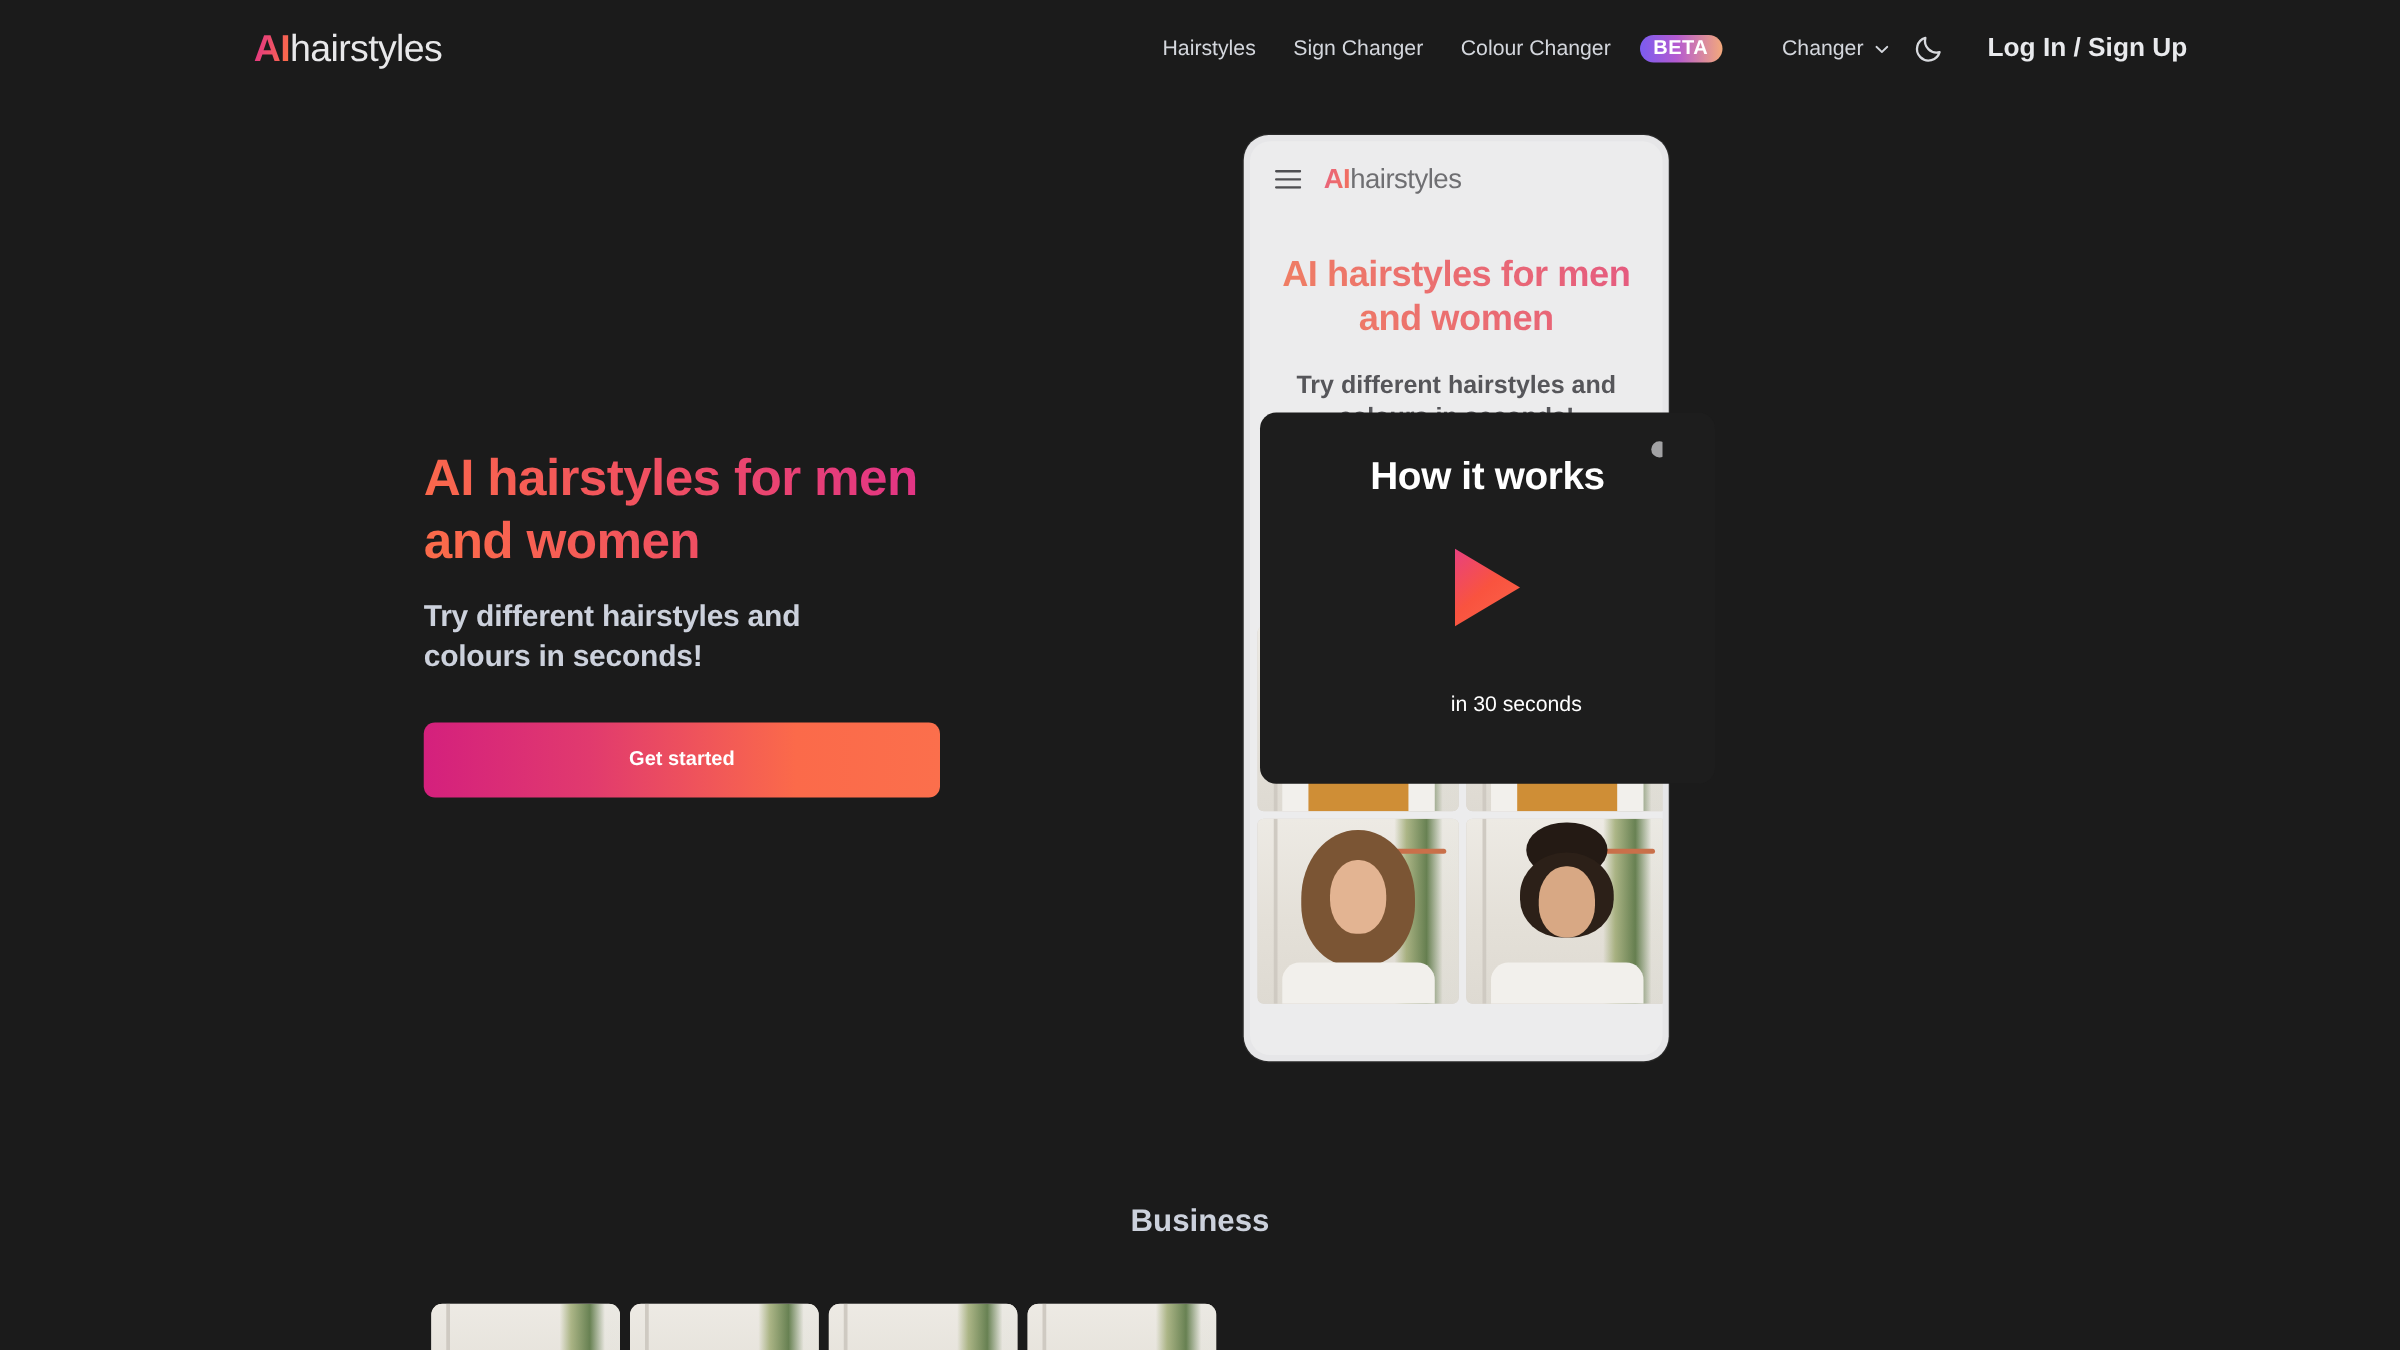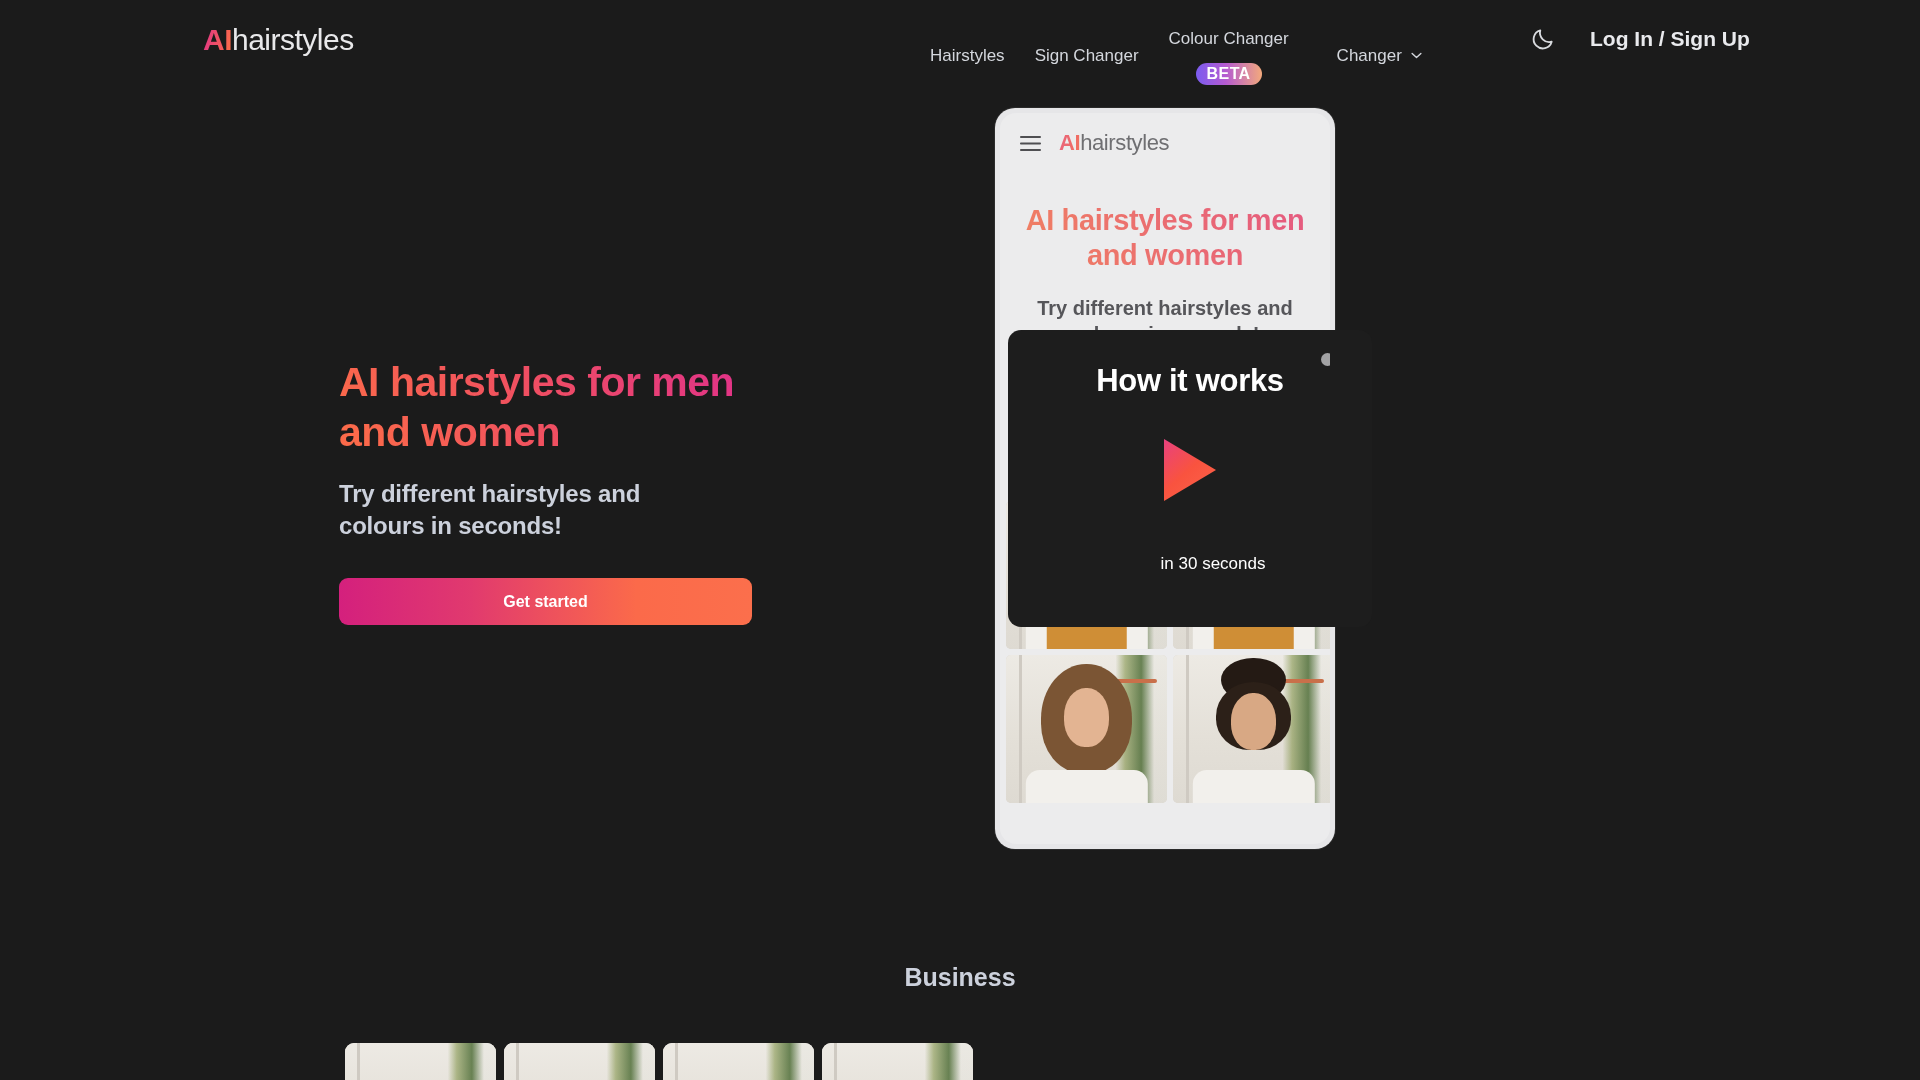--- a/index.html
+++ b/index.html
@@ -31,21 +31,21 @@
     font-weight: 800;
   }
   .logo .rest { color: #e8e8ea; font-weight: 400; }
 
   .nav {
     position: absolute; left: 930px; top: 26px;
     display: flex; align-items: center; gap: 30px;
     font-size: 17px; color: #d4d7dd;
   }
   .nav-item { cursor: pointer; white-space: nowrap; line-height: 26px; }
-  .nav-group { display: flex; align-items: center; gap: 11px; flex-direction: column; }
+  .nav-group { display: flex; align-items: center; gap: 23px; }
   .beta-badge {
     display: inline-flex; align-items: center; justify-content: center;
     height: 22px; padding: 0 11px; border-radius: 11px;
     font-size: 16px; font-weight: 700; color: #ffffff; letter-spacing: 0.4px;
     background: linear-gradient(90deg, #7b5cf0 0%, #b55bd0 45%, #f3a97c 100%);
   }
   .biz { display: flex; align-items: center; gap: 9px; cursor: pointer; }
   .chev { width: 11px; height: 7px; display: block; }
   .moon-btn {
     position: absolute; left: 1530px; top: 26px;
@@ -68,21 +68,21 @@
     -webkit-text-fill-color: transparent; color: #ef4e63;
   }
   .hero-sub {
     position: absolute; left: 339px; top: 478px;
     width: 360px;
     font-size: 24px; font-weight: 700; line-height: 1.35;
     color: #ccd1dc; letter-spacing: -0.2px;
   }
   .cta {
     position: absolute; left: 339px; top: 578px;
-    width: 413px; height: 47px;
+    width: 413px; height: 60px;
     border: 0; border-radius: 9px; cursor: pointer;
     background: linear-gradient(90deg, #d4207d 0%, #e13a6e 32%, #fb6a4a 72%, #fb6f4c 100%);
     color: #ffffff; font-size: 16px; font-weight: 700;
     font-family: "Liberation Sans", sans-serif;
     display: flex; align-items: center; justify-content: center;
   }
 
   
   .phone {
     position: absolute; left: 995px; top: 108px;

